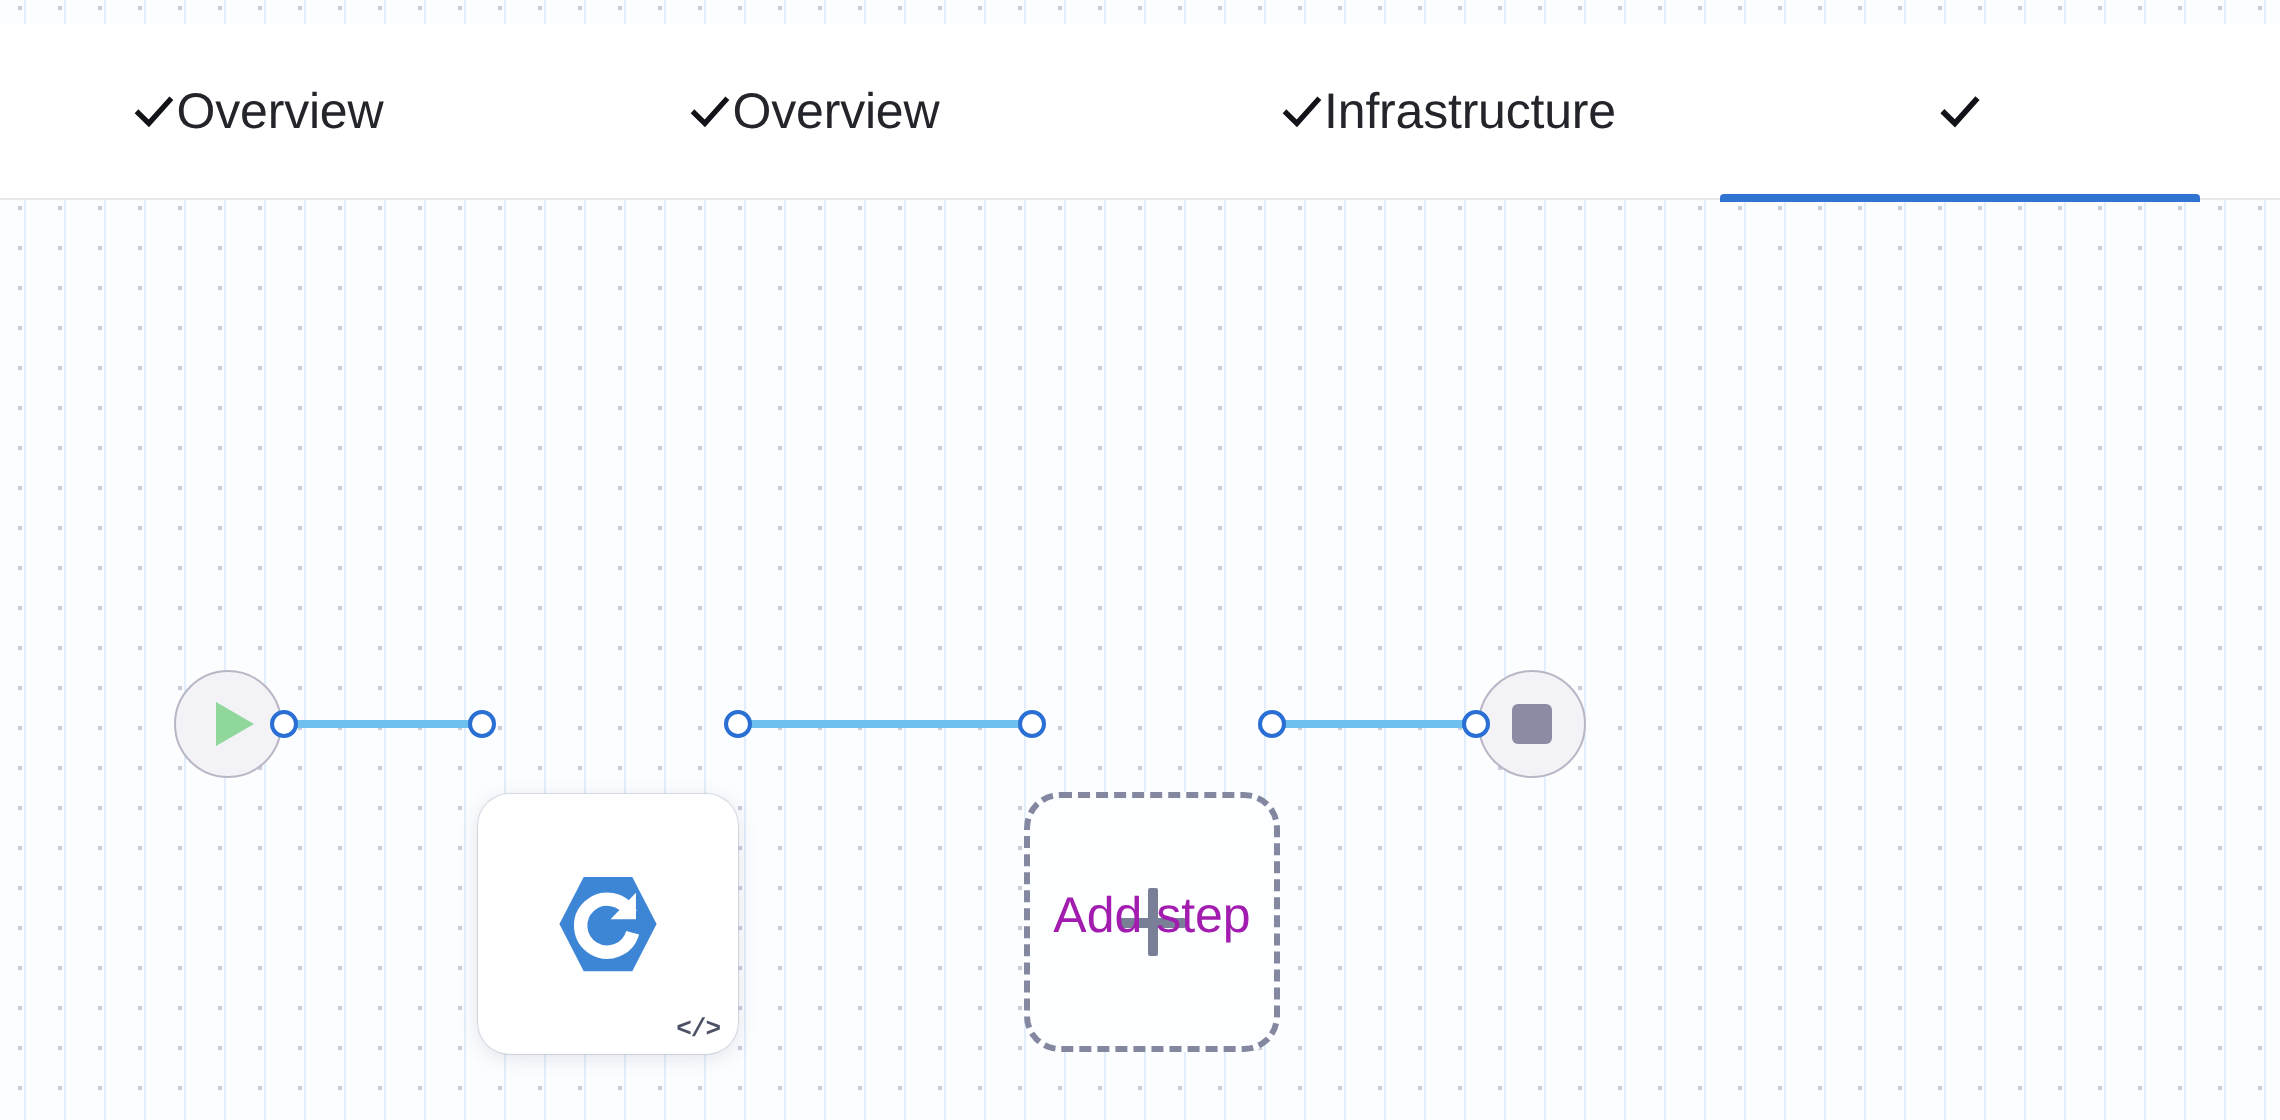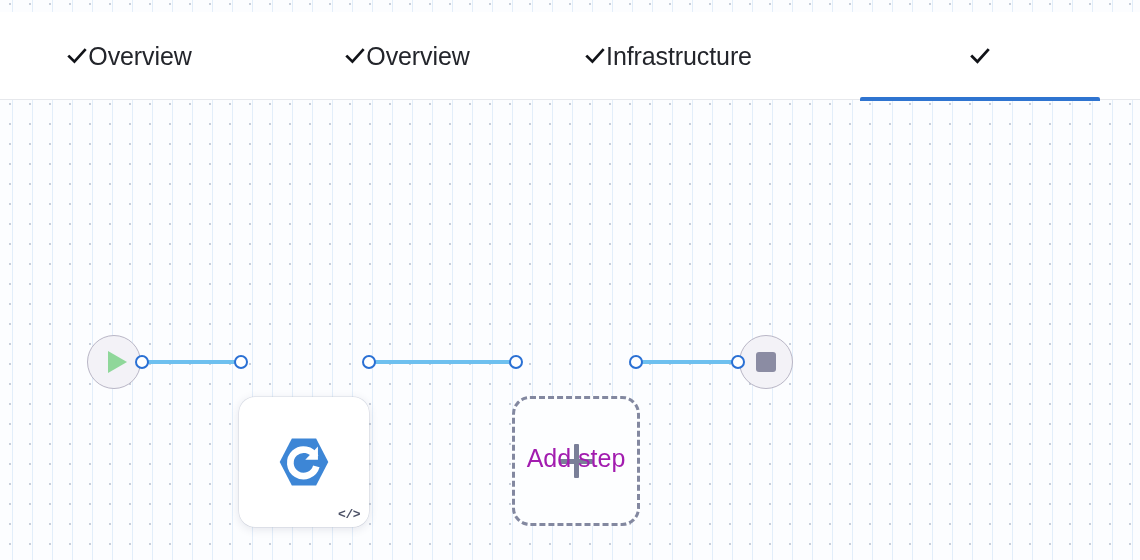--- a/index.html
+++ b/index.html
@@ -85,21 +85,21 @@
     height: 4px;
     background: #2f74d0;
     border-radius: 2px 2px 0 0;
     display: none;
   }
   .tab.active .underline { display: block; }
 
   
   #tab-0 { left: 24px;  width: 210px; }
   #tab-1 { left: 318px; width: 178px; }
-  #tab-2 { left: 538px; width: 260px; justify-content: center; }
+  #tab-2 { left: 594px; width: 260px; justify-content: center; }
   #tab-3 { left: 860px; width: 240px; }
 
   
   .pipeline {
     position: absolute;
     left: 0;
     top: 100px;
     width: 1140px;
     height: 460px;
     z-index: 10;

